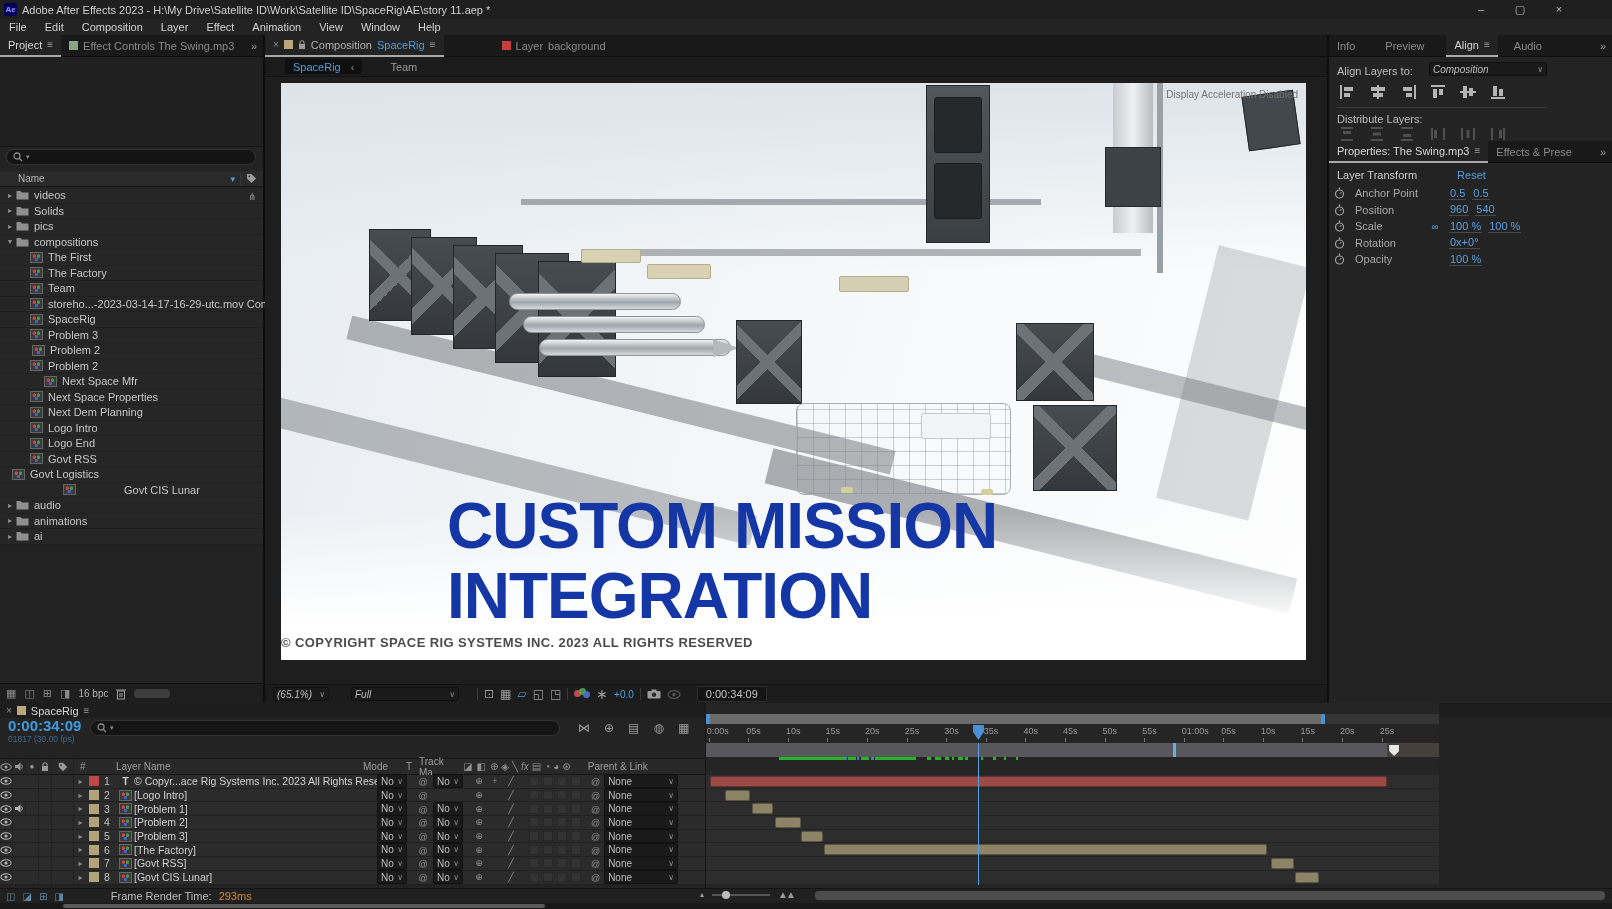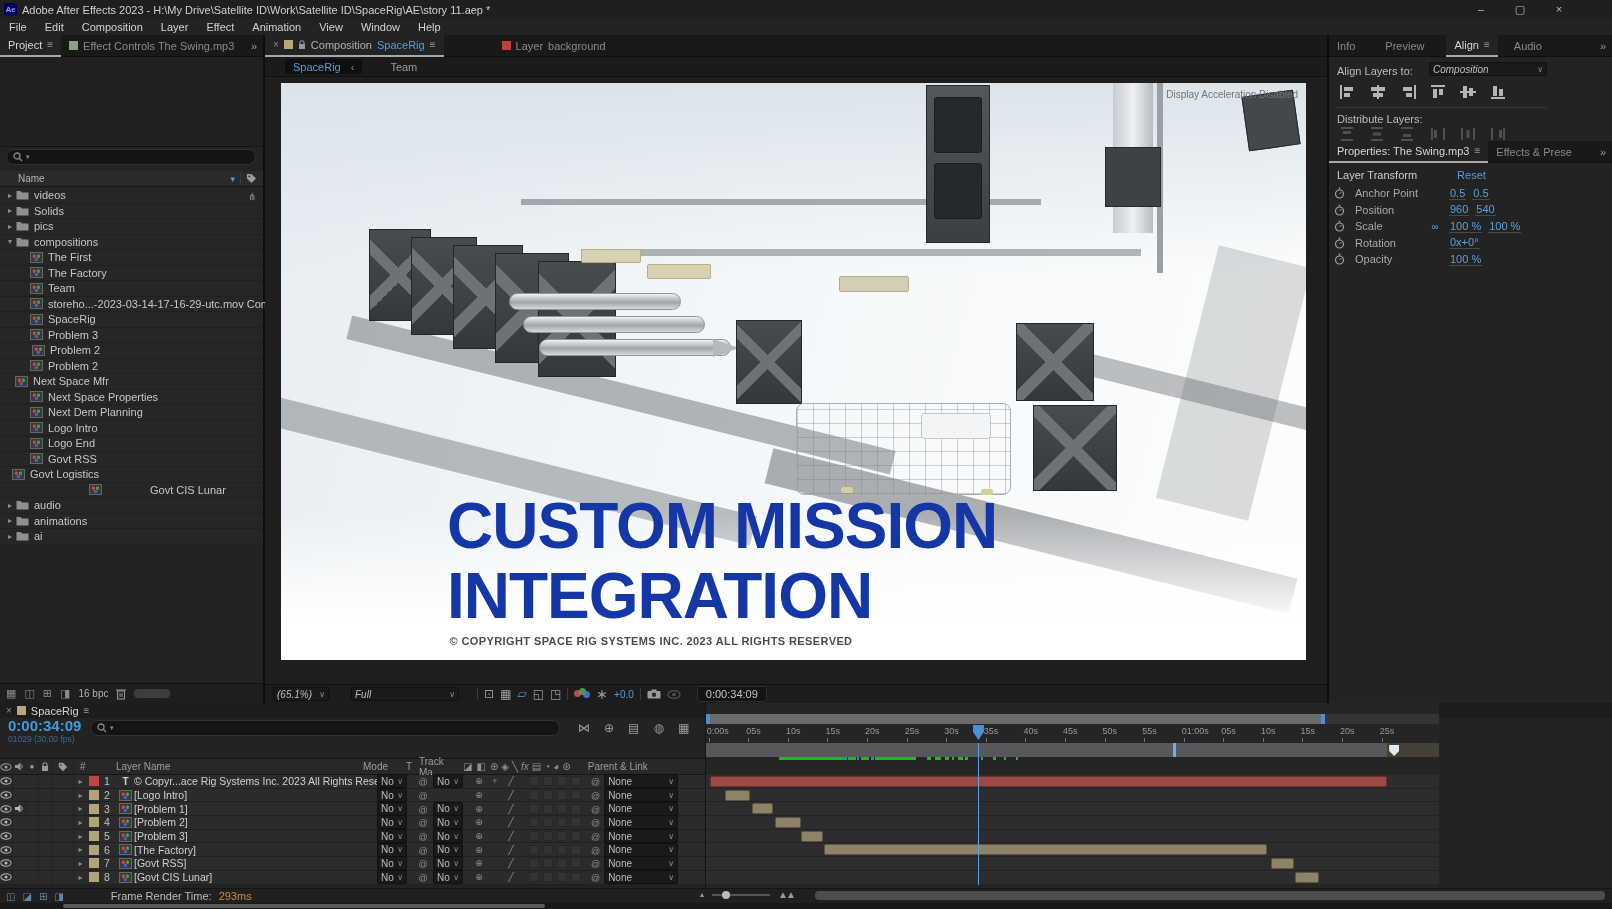--- a/index.html
+++ b/index.html
@@ -52,21 +52,21 @@
 #viewer{left:265px;top:35px;width:1062px;height:668px;background:#1f1f1f;}
 #crumbrow{position:absolute;left:0;top:22px;width:1062px;height:20px;background:#1b1b1b;display:flex;align-items:center;border-bottom:1px solid #101010;}
 .crumbpill{margin-left:20px;background:#0f0f0f;border-radius:3px;height:15px;display:flex;align-items:center;padding:0 8px;gap:10px;}
 #canvas-wrap{position:absolute;left:0;top:42px;width:1062px;height:607px;background:#1e1e1e;}
 #comp-img{position:absolute;left:16px;top:6px;width:1025px;height:577px;background:linear-gradient(105deg,#e8edf2 0%,#f4f7f9 45%,#fdfdfd 100%);overflow:hidden;}
 .shape{position:absolute;}
 .xpanel{background:linear-gradient(45deg,transparent 44%,#6d7277 44%,#6d7277 54%,transparent 54%),linear-gradient(135deg,transparent 44%,#6d7277 44%,#6d7277 54%,transparent 54%),linear-gradient(180deg,#474c51,#34383c);border:1px solid #24272a;}
 .cyl{height:17px;border-radius:9px;background:linear-gradient(180deg,#f0f2f3,#9fa6ab 55%,#d5d9dc);border:1px solid #8e959a;}
 .ribbon{background:#5d6267;opacity:.45;transform:rotate(14deg);}
 #headline{position:absolute;left:166px;top:408px;color:#1437a5;font-weight:bold;font-size:64px;line-height:70px;letter-spacing:-1px;}
-#copyline{position:absolute;left:0;top:552px;width:740px;text-align:center;font-size:11px;font-weight:bold;color:#4b4b4b;letter-spacing:.4px;}
+#copyline{position:absolute;left:0;top:552px;width:740px;text-align:left;font-size:13px;font-weight:bold;color:#4b4b4b;letter-spacing:.4px;}
 #notice{position:absolute;right:8px;top:6px;font-size:10px;color:#747474;}
 #vtoolbar{position:absolute;left:0;top:649px;width:1062px;height:19px;background:#1c1c1c;display:flex;align-items:center;gap:6px;padding:0 8px;border-top:1px solid #101010;}
 .vico{color:#9a9a9a;font-size:12px;}
 .chan-dots{width:16px;height:12px;position:relative;}
 .chan-dots i{position:absolute;width:7px;height:7px;border-radius:50%;opacity:.85;}
 .tcbox{background:#141414;border:1px solid #2e2e2e;border-radius:2px;padding:1px 8px;color:#c3c3c3;font-size:11px;}
 
 #rightpanel{left:1329px;top:35px;width:283px;height:668px;}
 .alabel{position:absolute;color:#bdbdbd;}
 .alicons{position:absolute;display:flex;gap:12px;align-items:center;}
@@ -269,21 +269,21 @@
 
           <span class="i-comp comp-icon"></span>
           <span class="plabel">Problem 2</span>
         </div>
         <div class="pitem t-comp" style="padding-left: 18px;">
           <span class="ptw"></span>
 
           <span class="i-comp comp-icon"></span>
           <span class="plabel">Problem 2</span>
         </div>
-        <div class="pitem t-comp" style="padding-left: 3px;">
+        <div class="pitem t-comp" style="padding-left: 32px;">
           <span class="ptw"></span>
 
           <span class="i-comp comp-icon"></span>
           <span class="plabel">Next Space Mfr</span>
         </div>
         <div class="pitem t-comp" style="padding-left: 18px;">
           <span class="ptw"></span>
 
           <span class="i-comp comp-icon"></span>
           <span class="plabel">Next Space Properties</span>
@@ -311,21 +311,21 @@
 
           <span class="i-comp comp-icon"></span>
           <span class="plabel">Govt RSS</span>
         </div>
         <div class="pitem t-comp" style="">
           <span class="ptw"></span>
 
           <span class="i-comp comp-icon"></span>
           <span class="plabel">Govt Logistics</span>
         </div>
-        <div class="pitem t-comp" style="padding-left: 34px; gap: 43px;">
+        <div class="pitem t-comp" style="padding-left: 8px; gap: 43px;">
           <span class="ptw"></span>
 
           <span class="i-comp comp-icon"></span>
           <span class="plabel">Govt CIS Lunar</span>
         </div>
         <div class="pitem t-folder" style="padding-left: 4px;">
           <span class="ptw">▸</span>
           <svg class="i-folder" width="13" height="10" viewBox="0 0 13 10">
             <path d="M0.5 1h4l1.5 1.5h6.5V9.5h-12z" fill="#8f8f8f"></path>
           </svg>
@@ -648,21 +648,21 @@
   </div>
 
   <div id="timeline" class="panel">
     <div id="tl-tabrow">
       <span class="closex">×</span>
       <span class="swatch" style="background:#b9a77b;"></span>
       <span style="color:#d6d6d6;">SpaceRig</span>
       <span class="hamb">≡</span>
     </div>
     <div id="tl-tc">0:00:34:09</div>
-    <div id="tl-frameinfo">01029 (30.00 fps)</div>
+    <div id="tl-frameinfo">01817 (30.00 fps)</div>
     <div class="searchbox" id="tl-search">
       <svg width="10" height="10" viewBox="0 0 10 10">
           <circle cx="4" cy="4" r="3" fill="none" stroke="#8a8a8a" stroke-width="1.3"></circle>
           <line x1="6.3" y1="6.3" x2="9" y2="9" stroke="#8a8a8a" stroke-width="1.3"></line>
         </svg>
       <span style="font-size:7px;">▾</span>
     </div>
     <div id="tl-icons">
       <span>⋈</span>
       <span>⊕</span>

